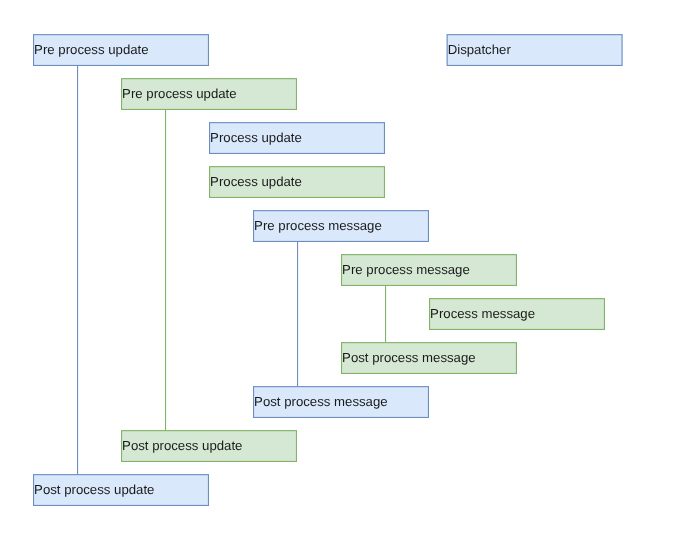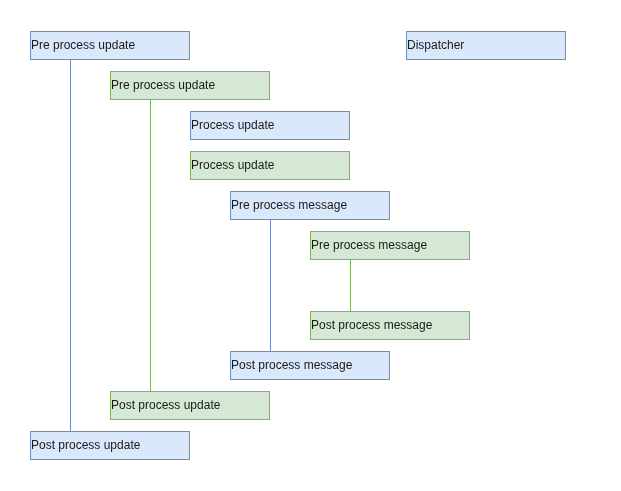--- a/index.html
+++ b/index.html
@@ -58,20 +58,21 @@
   <div class="connector green" style="left:150px; top:100px; height:291px;"></div>
   <div class="connector blue" style="left:270px; top:220px; height:131px;"></div>
   <div class="connector green" style="left:350px; top:260px; height:51px;"></div>
 
   <div class="node blue" style="left:30px;  top:31px;">Pre process update</div>
   <div class="node green" style="left:110px; top:71px;">Pre process update</div>
   <div class="node blue" style="left:190px; top:111px;">Process update</div>
   <div class="node green" style="left:190px; top:151px;">Process update</div>
   <div class="node blue" style="left:230px; top:191px;">Pre process message</div>
   <div class="node green" style="left:310px; top:231px;">Pre process message</div>
+  <div class="node green" style="left:390px; top:271px;">Process message</div>
   <div class="node green" style="left:310px; top:311px;">Post process message</div>
   <div class="node blue" style="left:230px; top:351px;">Post process message</div>
   <div class="node green" style="left:110px; top:391px;">Post process update</div>
   <div class="node blue" style="left:30px;  top:431px;">Post process update</div>
 
   <div class="node blue legend-node" style="left:406px; top:31px;">Dispatcher</div>
 
 </div>
 
 </body></html>

